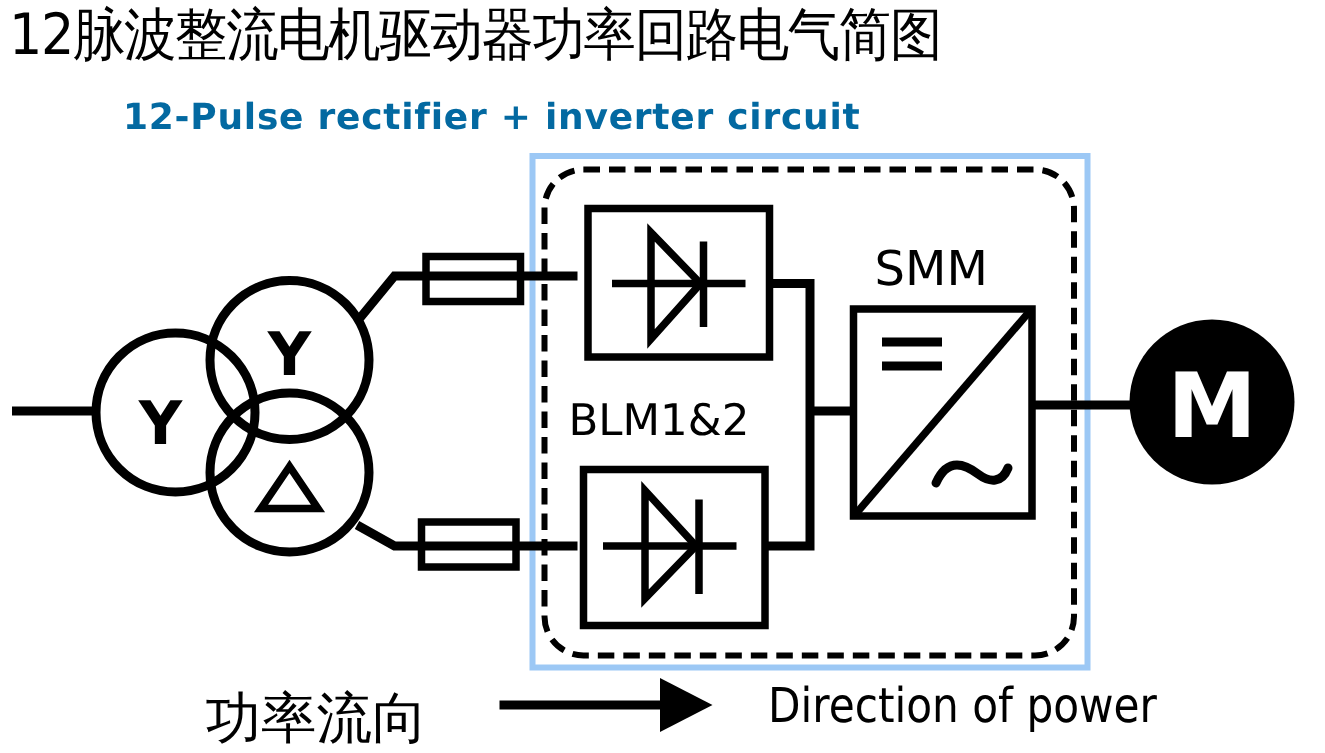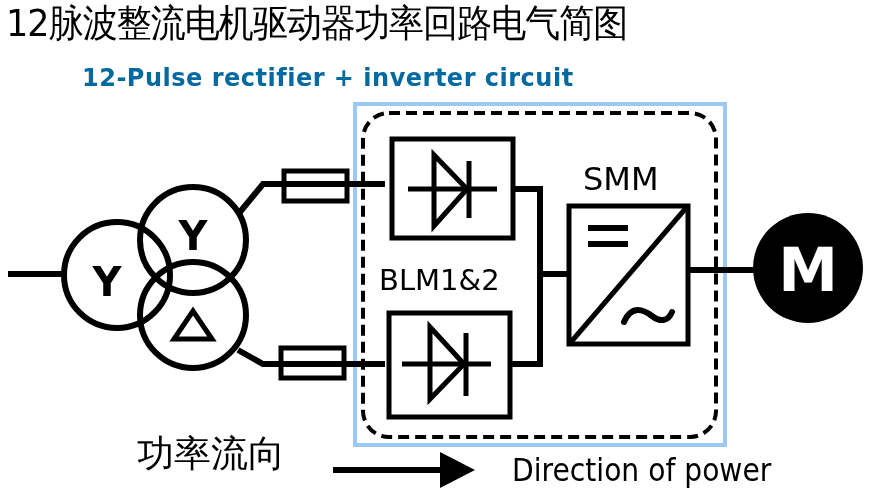--- a/index.html
+++ b/index.html
@@ -1,21 +1,21 @@
 <!DOCTYPE html>
 <html><head>
 <meta charset="utf-8">
 <style>
   html, body { margin:0; padding:0; background:#ffffff; }
   body { width:883px; height:502px; position:relative; overflow:hidden; font-family:"DejaVu Sans", sans-serif; }
   .title-cn { position:absolute; left:6px; top:0px; font-family:"DejaVu Sans", sans-serif; font-size:38px; line-height:46px; color:#000; letter-spacing:-1px; transform:scaleX(0.92); transform-origin:left top; white-space:nowrap; }
   .title-en { position:absolute; left:42px; top:58px; font-family:"DejaVu Sans", sans-serif; font-weight:bold; font-size:24px; line-height:40px; color:#0369a1; white-space:nowrap; letter-spacing:0.5px;margin-left:40px; }
   svg.diagram { position:absolute; left:0; top:0; }
   .lbl { font-family:"DejaVu Sans", sans-serif; fill:#000; }
-  .legend-cn { position:absolute; left:137px; top:431px; font-size:37px; line-height:46px; color:#000; white-space:nowrap; }
+  .legend-cn { position:absolute; left:137px; top:456px; font-size:37px; line-height:46px; color:#000; white-space:nowrap; }
   .legend-en { position:absolute; left:512px; top:450px; font-size:32px; line-height:40px; color:#000; white-space:nowrap; transform:scaleX(0.88); transform-origin:left top; }
 </style>
 </head>
 <body>
 
 <div class="title-cn">12脉波整流电机驱动器功率回路电气简图</div>
 <div class="title-en">12-Pulse rectifier + inverter circuit</div>
 
 <svg class="diagram" width="883" height="502" viewBox="0 0 883 502">
 

